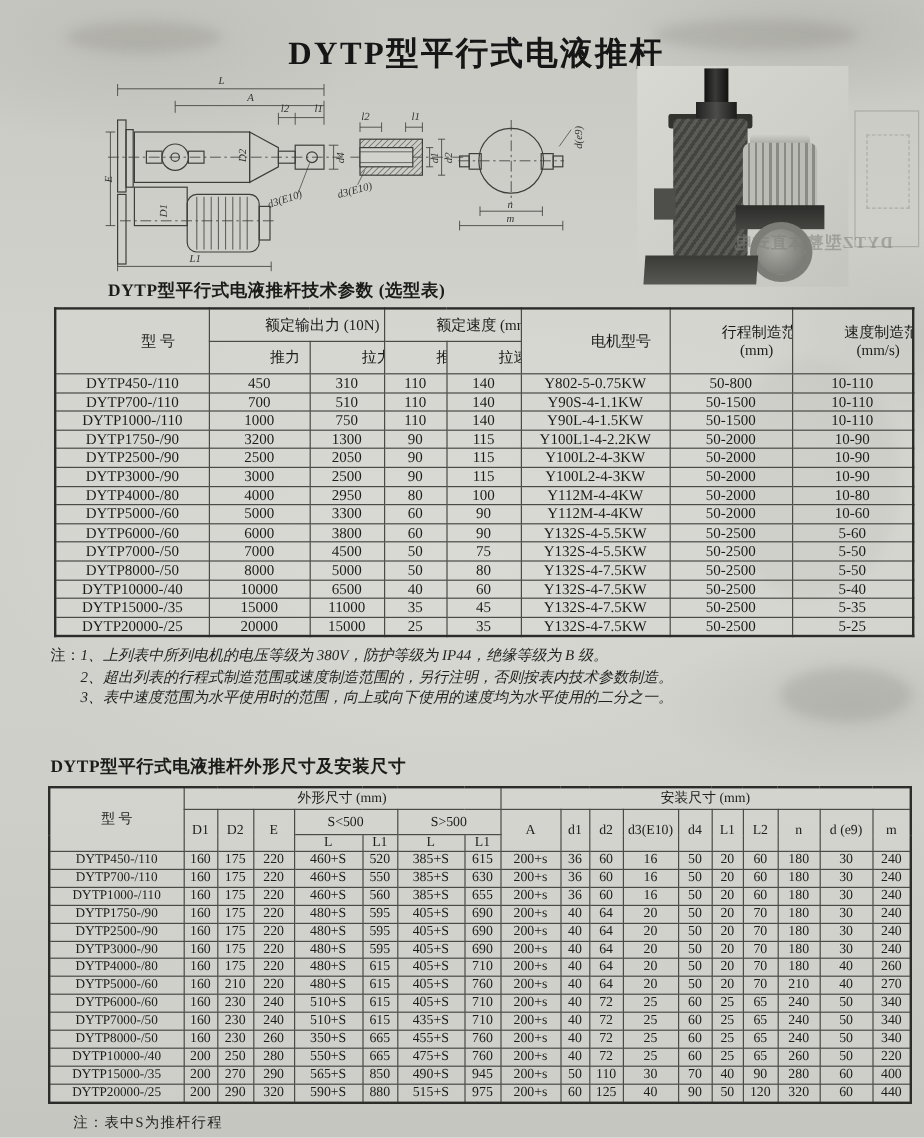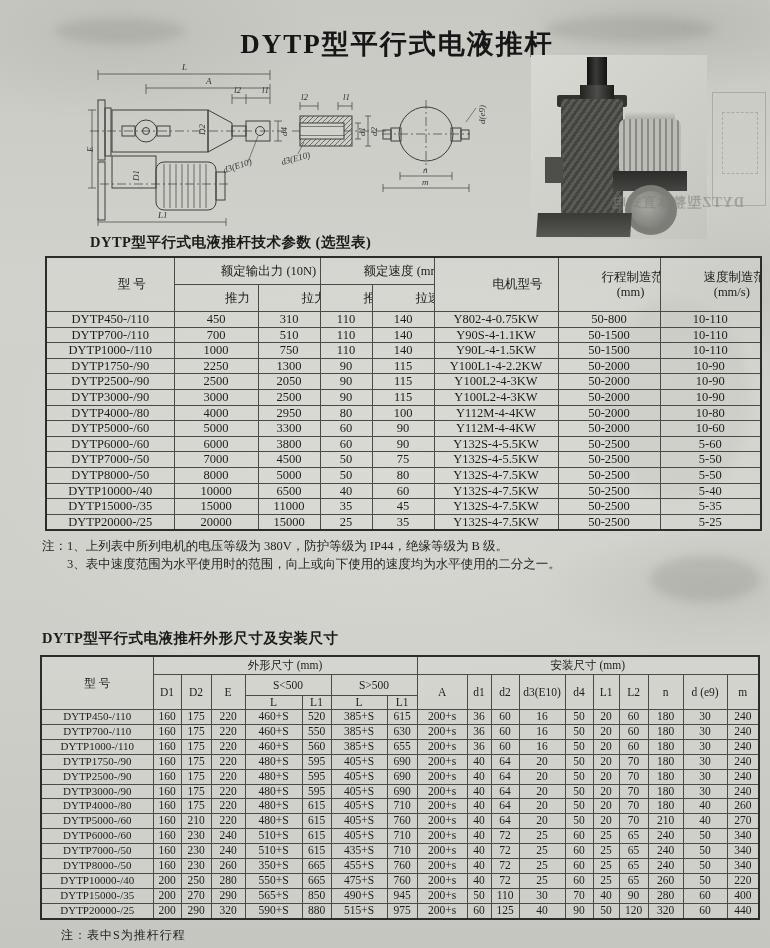--- a/index.html
+++ b/index.html
@@ -51,21 +51,21 @@
   .t2{left:40px;top:655px;width:718px;font-size:11.5px;border:2px solid #2c2c2a;}
   .t2 thead th{line-height:13px;}
   .t2 .hr1 th{height:17px;font-family:Liberation Serif, serif;}
   .t2 .hr2 th{height:20px;}
   .t2 .hr3 th{height:13px;}
   .t2 tbody td{height:13.9px;line-height:13.9px;font-size:11.5px;}
   .t2 tbody td:first-child{font-size:11px;}
   .notes{position:absolute;left:42px;top:538px;width:700px;font-size:12.5px;line-height:17.5px;display:flex;}
   .notes-label{flex:0 0 auto;}
   .notes-items{flex:1 1 auto;}
-  .note-item{padding-left:1.9em;text-indent:-1.9em;}
+  .note-item{padding-left:1.9em;text-indent:-1.9em;font-style:italic;}
   .footer-note{position:absolute;left:61px;top:927px;font-size:12px;letter-spacing:1px;}
   .smudge{position:absolute;filter:blur(5px);background:rgba(130,130,122,.25);border-radius:50%;}
   .sm1{left:55px;top:18px;width:130px;height:26px;}
   .sm2{left:545px;top:16px;width:170px;height:26px;}
   .sm3{left:650px;top:556px;width:110px;height:46px;}
   .sm4{left:600px;top:300px;width:150px;height:200px;background:rgba(135,135,127,.12);}
 </style>
 </head>
 <body>
 
@@ -216,21 +216,21 @@
         <th>拉速</th>
       </tr>
     </thead>
     <tbody>
         <tr>
           <td>DYTP450-/110</td>
           <td>450</td>
           <td>310</td>
           <td>110</td>
           <td>140</td>
-          <td>Y802-4-0.75KW</td>
+          <td>Y802-5-0.75KW</td>
           <td>50-800</td>
           <td>10-110</td>
         </tr>
         <tr>
           <td>DYTP700-/110</td>
           <td>700</td>
           <td>510</td>
           <td>110</td>
           <td>140</td>
           <td>Y90S-4-1.1KW</td>
@@ -242,21 +242,21 @@
           <td>1000</td>
           <td>750</td>
           <td>110</td>
           <td>140</td>
           <td>Y90L-4-1.5KW</td>
           <td>50-1500</td>
           <td>10-110</td>
         </tr>
         <tr>
           <td>DYTP1750-/90</td>
-          <td>2250</td>
+          <td>3200</td>
           <td>1300</td>
           <td>90</td>
           <td>115</td>
           <td>Y100L1-4-2.2KW</td>
           <td>50-2000</td>
           <td>10-90</td>
         </tr>
         <tr>
           <td>DYTP2500-/90</td>
           <td>2500</td>
@@ -357,20 +357,21 @@
           <td>50-2500</td>
           <td>5-25</td>
         </tr>
       </tbody>
   </table>
 
   <div class="notes">
     <span class="notes-label">注：</span>
     <div class="notes-items">
         <div class="note-item">1、上列表中所列电机的电压等级为 380V，防护等级为 IP44，绝缘等级为 B 级。</div>
+        <div class="note-item">2、超出列表的行程式制造范围或速度制造范围的，另行注明，否则按表内技术参数制造。</div>
         <div class="note-item">3、表中速度范围为水平使用时的范围，向上或向下使用的速度均为水平使用的二分之一。</div>
       </div>
   </div>
 
   <div class="caption c2">DYTP型平行式电液推杆外形尺寸及安装尺寸</div>
   <table class="t2">
     <colgroup>
       <col style="width:112px">
         <col style="width:28px">
         <col style="width:30px">

